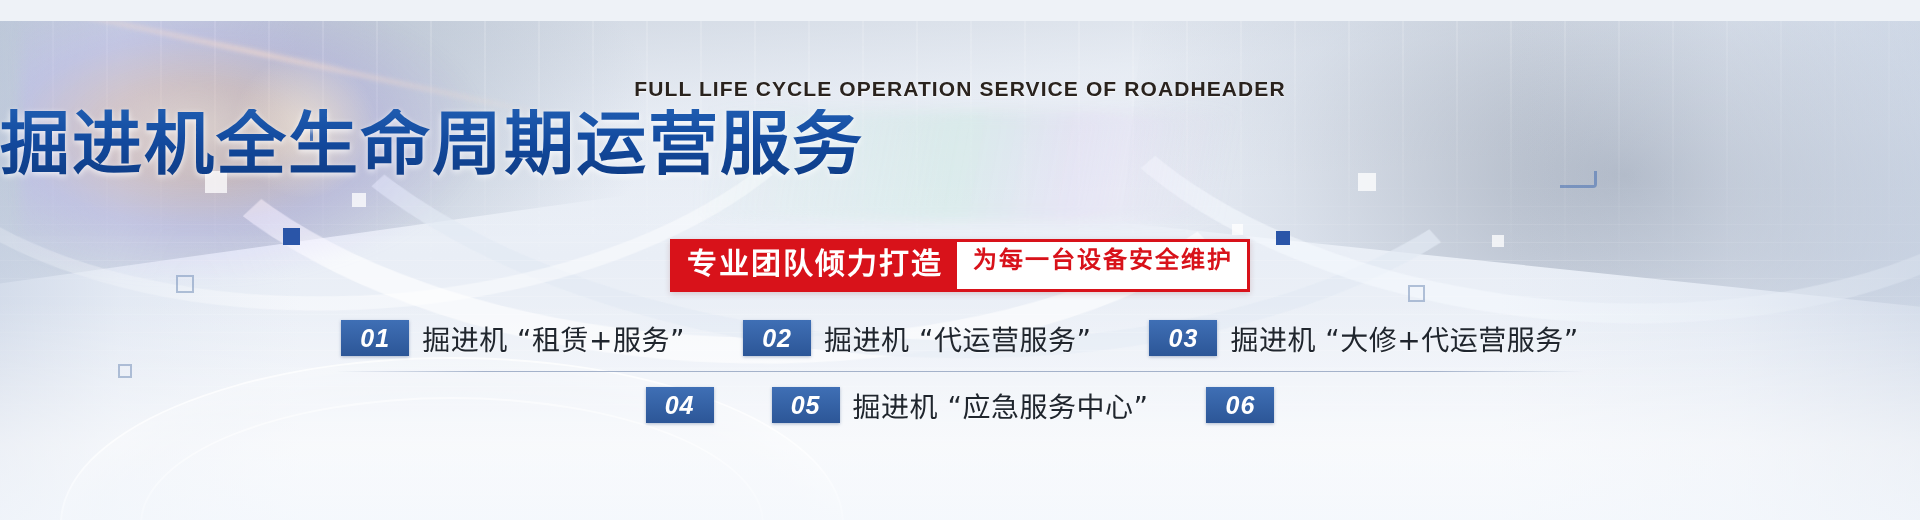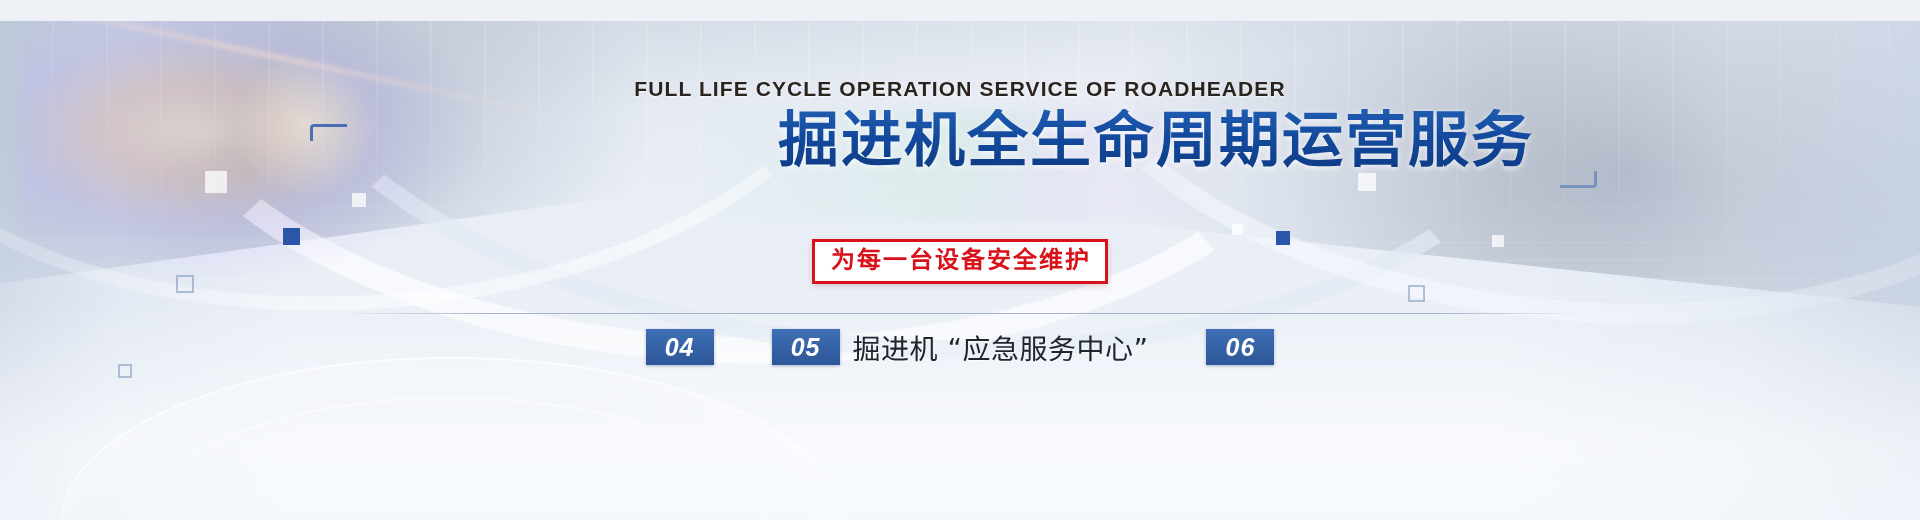--- a/index.html
+++ b/index.html
@@ -135,22 +135,22 @@
 
   .eyebrow{
     position:absolute;top:56px;left:0;width:1920px;text-align:center;
     font-size:21px;font-weight:700;letter-spacing:1.1px;
     color:#2a231e;
     font-family:"Liberation Sans","DejaVu Sans",sans-serif;
     text-shadow:0 1px 2px rgba(255,255,255,.85);
   }
 
   .headline{
-    position:absolute;top:88px;left:0;width:1534px;text-align:right;
-    font-size:61px;font-weight:700;letter-spacing:2px;line-height:1;
+    position:absolute;top:88px;left:0;width:1534px;text-align:left;
+    font-size:70px;font-weight:700;letter-spacing:2px;line-height:1;
     font-family:"DejaVu Sans","Liberation Sans",sans-serif;
     color:#12489d;
     background:linear-gradient(180deg,#1f5cb0 0%,#134a9e 45%,#0e3c86 100%);
     -webkit-background-clip:text;background-clip:text;
     -webkit-text-fill-color:transparent;
     filter:drop-shadow(0 2px 3px rgba(255,255,255,.75));
   }
 
   .slogan{
     position:absolute;top:218px;left:0;width:1920px;
@@ -251,26 +251,41 @@
   </div>
 
   <div class="content">
 
     <div class="eyebrow">FULL LIFE CYCLE OPERATION SERVICE OF ROADHEADER</div>
 
     <div class="headline">掘进机全生命周期运营服务</div>
 
     <div class="slogan">
       <div class="slogan-inner">
+        <span class="slogan-a">专业团队倾力打造</span>
         <span class="slogan-b">为每一台设备安全维护</span>
       </div>
     </div>
 
     <div class="services">
 
+      <div class="srow">
+        <div class="sitem">
+          <span class="snum">01</span>
+          <span class="slabel">掘进机 “租赁+服务”</span>
+        </div>
+        <div class="sitem">
+          <span class="snum">02</span>
+          <span class="slabel">掘进机 “代运营服务”</span>
+        </div>
+        <div class="sitem">
+          <span class="snum">03</span>
+          <span class="slabel">掘进机 “大修+代运营服务”</span>
+        </div>
+      </div>
 
       <div class="sdivider"></div>
 
       <div class="srow r2">
         <div class="sitem">
           <span class="snum">04</span>
         </div>
         <div class="sitem">
           <span class="snum">05</span>
           <span class="slabel">掘进机 “应急服务中心”</span>

